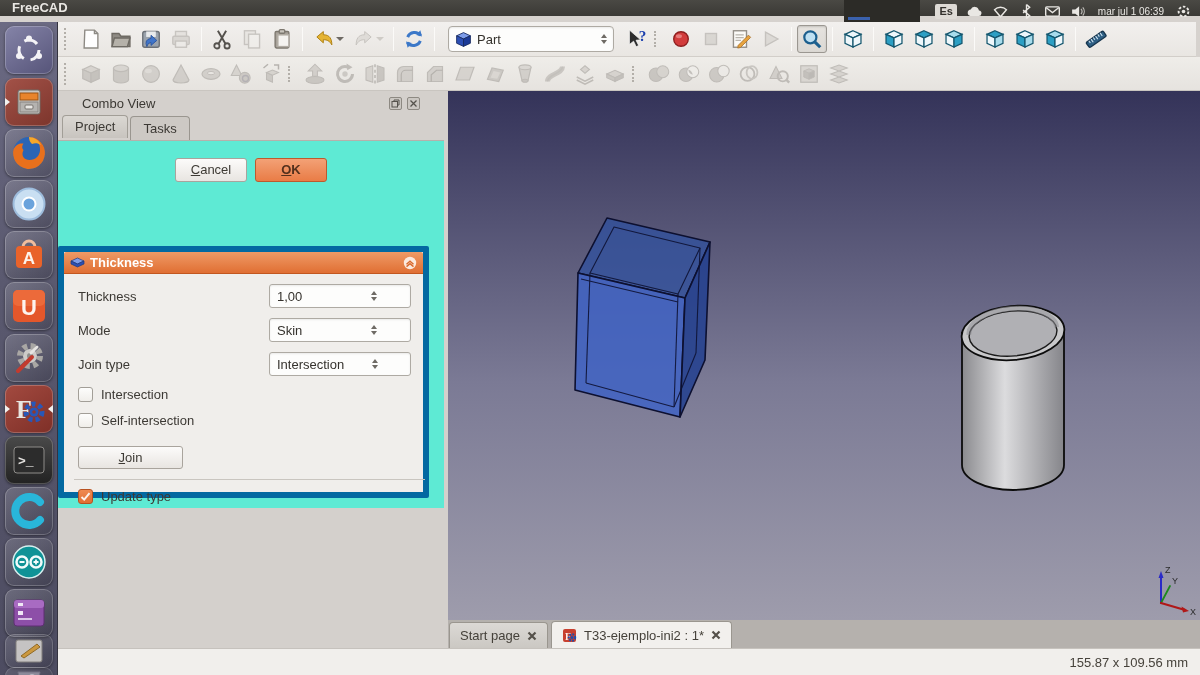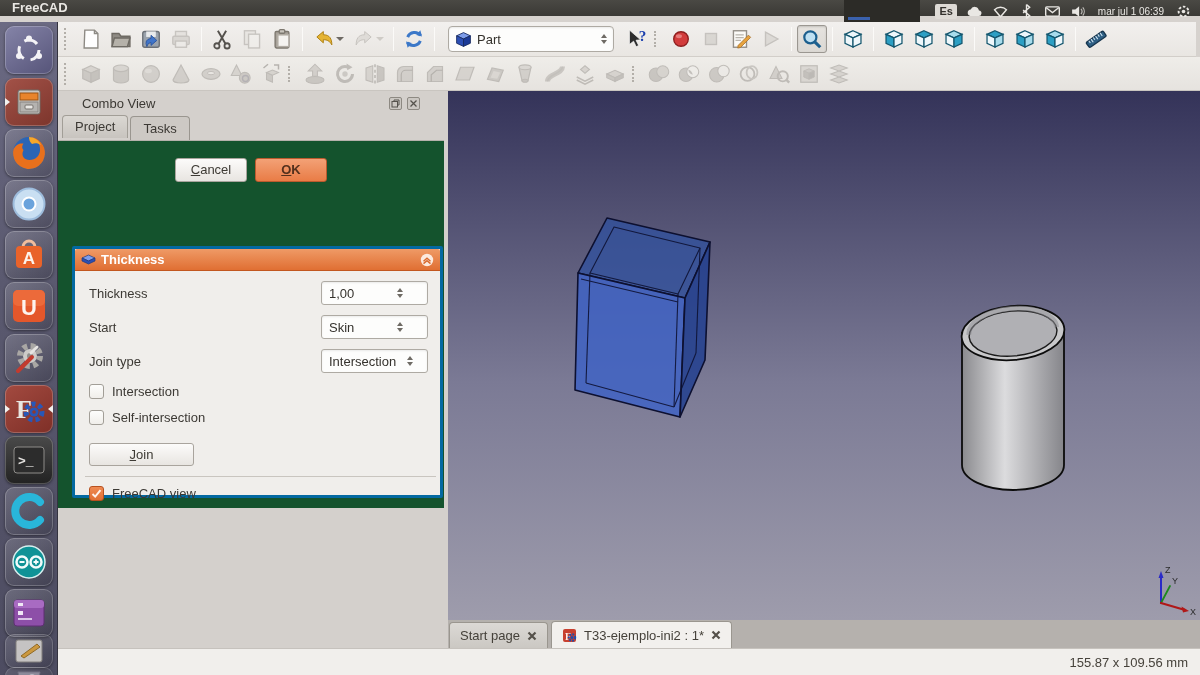--- a/index.html
+++ b/index.html
@@ -45,34 +45,34 @@
   
   #combo-view { position:absolute; left:58px; top:91px; width:386px; height:557px; background:#d4d0cc; }
   #cv-titlebar { height:24px; display:flex; align-items:center; padding:0 24px; }
   #cv-title { font-size:13px; color:#3c3934; }
   #cv-buttons { margin-left:auto; display:flex; gap:5px; }
   .cv-winbtn { width:13px; height:13px; border:1px solid #8d8982; border-radius:2px; background:#cbc7c2; display:flex; align-items:center; justify-content:center; }
   .cv-winbtn svg { width:9px; height:9px; display:block;}
   #cv-tabs { display:flex; padding-left:4px; height:25px; align-items:flex-start; }
   .cv-tab { font-size:13px; color:#3c3934; padding:3px 12px 4px; border:1px solid #a29e97; border-bottom:none; border-radius:4px 4px 0 0; background:linear-gradient(#dbd8d3,#c8c4bf); margin-right:2px; }
   .cv-tab.active { background:#cdc9c4; border-color:#9a968f; position:relative; top:1px; padding-top:4px; }
-  #cv-content { position:absolute; left:0; top:49px; width:386px; height:368px; background:#14532d; border-top:1px solid #b5b1ab; }
+  #cv-content { position:absolute; left:0; top:49px; width:386px; height:368px; background:#5eead4; border-top:1px solid #b5b1ab; }
   #dlg-buttons { display:flex; justify-content:center; gap:8px; padding-top:17px; }
   .btn { height:24px; border-radius:3px; font-size:13px; display:block; text-align:center; line-height:22px; min-width:72px; padding:0 12px; }
   #btn-cancel { background:linear-gradient(#fcfbfa,#e8e5e1); border:1px solid #a9a49d; color:#3d3a34; }
   #btn-ok { background:linear-gradient(#f3a176,#e97c46); border:1px solid #bc5a2e; color:#53301d; font-weight:bold; }
   .btn::first-letter { text-decoration:underline; }
 
-  #task-box { position:absolute; left:14px; top:105px; width:371px; height:252px; background:#f0eeeb; border:3px solid #0369a1; border-radius:2px; }
+  #task-box { position:absolute; left:0; top:105px; width:371px; height:252px; background:#f0eeeb; border:6px solid #0369a1; border-radius:2px; }
   #task-header { height:22px; background:linear-gradient(#ef9a66,#e06f33); border-bottom:1px solid #c2571f; display:flex; align-items:center; padding:0 6px; border-radius:2px 2px 0 0; }
   #task-header-title { color:#fff; font-weight:bold; font-size:13px; margin-left:5px; flex:1; }
   #task-header svg { display:block; }
   .form-row { display:flex; align-items:center; height:24px; margin:10px 12px 0 14px; }
   .form-label { font-size:13px; color:#3c3934; flex:1; }
-  .field { width:107px; height:24px; background:#fdfdfc; border:1px solid #aeaaa3; border-radius:3px; display:flex; align-items:center; padding:0 4px 0 7px; box-shadow:inset 0 1px 2px rgba(0,0,0,.08); }
+  .field { width:142px; height:24px; background:#fdfdfc; border:1px solid #aeaaa3; border-radius:3px; display:flex; align-items:center; padding:0 4px 0 7px; box-shadow:inset 0 1px 2px rgba(0,0,0,.08); }
   .field span { font-size:13px; color:#35322d; flex:1; }
   .check-row { display:flex; align-items:center; margin:11px 12px 0 14px; }
   .checkbox { width:15px; height:15px; border:1px solid #a29e97; border-radius:3px; background:linear-gradient(#fdfdfc,#f0eeea); margin-right:8px; flex:0 0 auto;}
   .checkbox.checked { background:linear-gradient(#ef8a52,#e06f33); border-color:#b8511f; display:flex;align-items:center;justify-content:center;}
   .checkbox svg{width:11px;height:11px;display:block;}
   .check-label { font-size:13px; color:#3c3934; }
   #faces-btn { position:absolute; left:14px; top:194px; width:105px; height:23px; background:linear-gradient(#fcfbfa,#e8e5e1); border:1px solid #a9a49d; border-radius:3px; font-size:13px; color:#3d3a34; text-align:center; line-height:21px; }
   #task-divider { position:absolute; left:10px; top:227px; width:351px; border-top:1px solid #c9c5bf; }
   #update-row { position:absolute; left:14px; top:237px; display:flex; align-items:center; }
 
@@ -649,21 +649,21 @@
         <span class="form-label">Thickness</span>
         <div class="field">
           <span>1,00</span>
           <span class="spin-arrows">
               <b class="up"></b>
               <b class="down"></b>
             </span>
         </div>
       </div>
       <div class="form-row">
-        <span class="form-label">Start</span>
+        <span class="form-label">Mode</span>
         <div class="field">
           <span>Skin</span>
           <span class="spin-arrows">
               <b class="up"></b>
               <b class="down"></b>
             </span>
         </div>
       </div>
       <div class="form-row">
         <span class="form-label">Join type</span>
@@ -686,21 +686,21 @@
       </div>
 
       <span class="btn" id="faces-btn">Join</span>
       <div id="task-divider"></div>
       <div id="update-row">
         <span class="checkbox checked">
             <svg viewBox="0 0 11 11">
               <path d="M1.5 6 L4.2 8.6 9.5 2.2" fill="none" stroke="#fdf2ec" stroke-width="2"></path>
             </svg>
           </span>
-        <span class="check-label">FreeCAD view</span>
+        <span class="check-label">Update type</span>
       </div>
     </div>
   </div>
 </div>
 
 <div id="splitter"></div>
 
 <div id="viewport">
   <svg width="752" height="529" viewBox="0 0 752 529">
     <defs>

